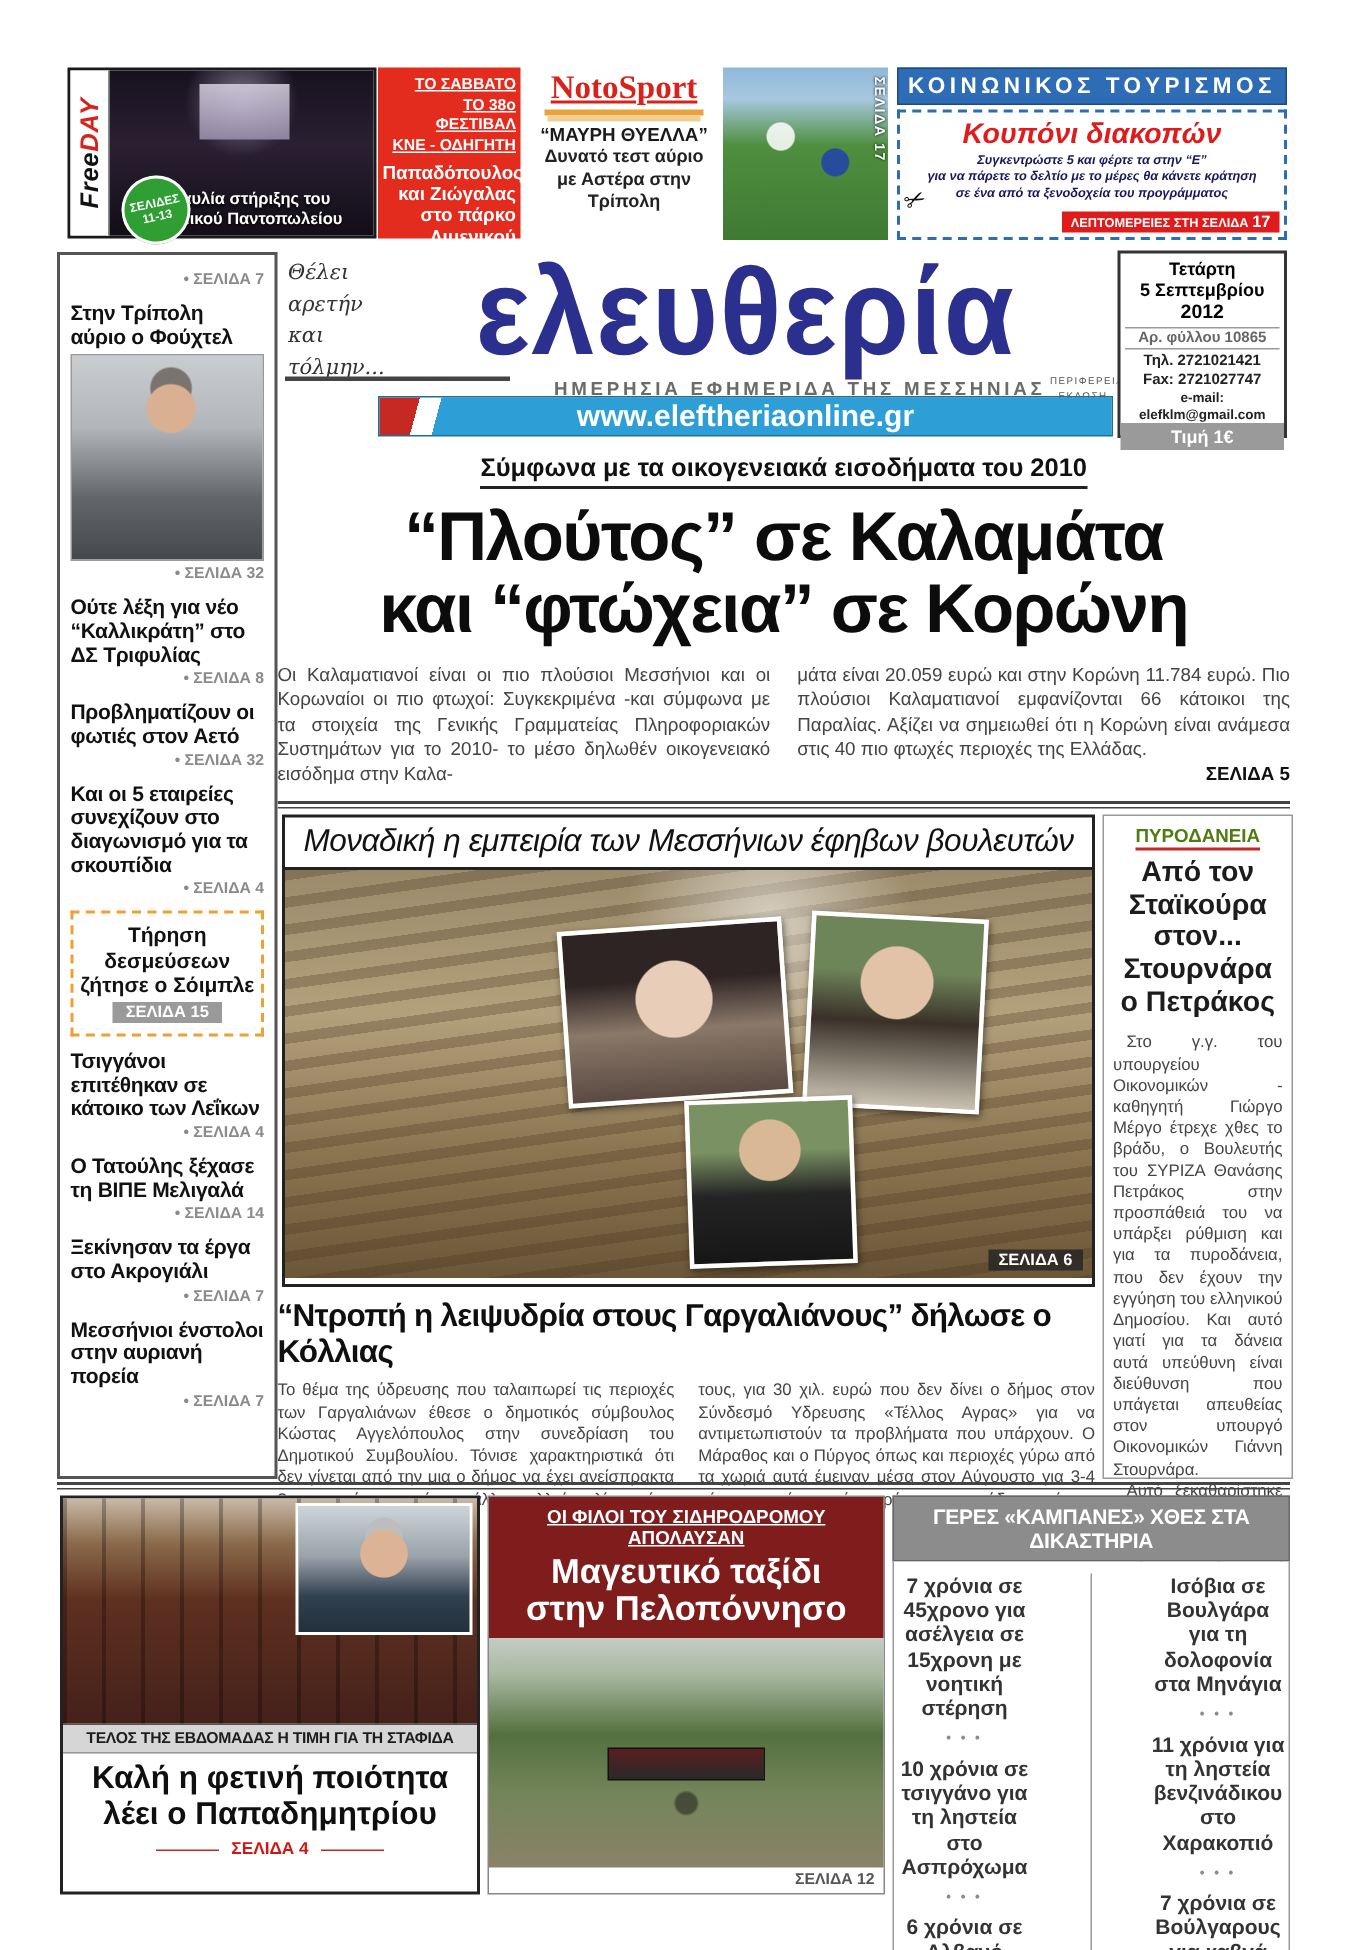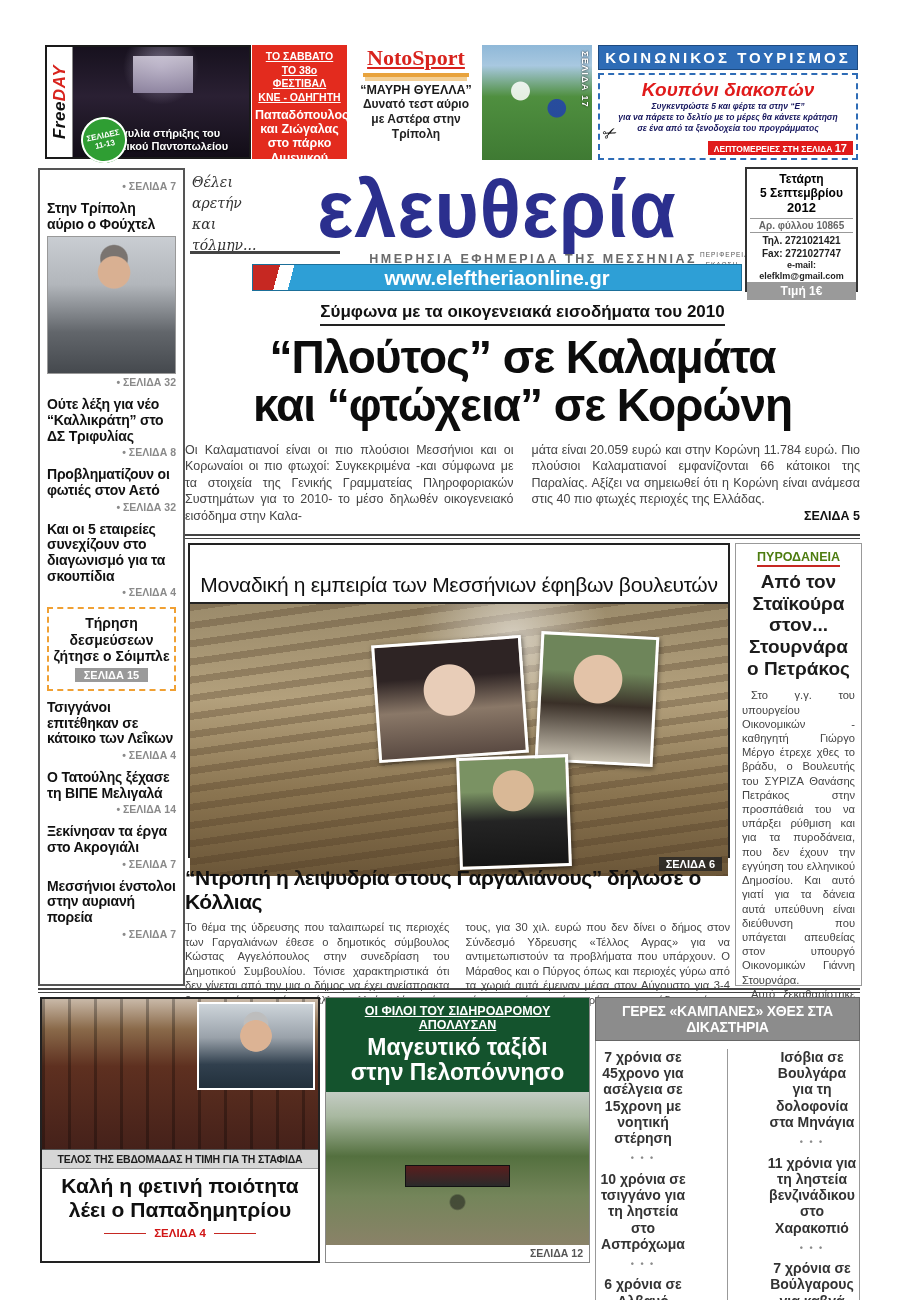--- a/index.html
+++ b/index.html
@@ -13,21 +13,21 @@
   .fd-brand span { writing-mode:vertical-rl; transform:rotate(180deg); font-weight:900; font-size:17px; letter-spacing:0.5px; }
   .fd-free { color:#111; font-style:italic; }
   .fd-day  { color:#d8231d; }
   .fd-photo { position:relative; flex:1; background:
       radial-gradient(circle at 50% 18%, rgba(200,190,220,.55), transparent 30%),
       linear-gradient(180deg,#17111e 0%, #2a2033 45%, #120d17 100%); }
   .fd-screen { position:absolute; left:34%; top:8%; width:34%; height:34%; background:linear-gradient(180deg,#d8d2e2,#9d93b0); opacity:.85; }
   .fd-caption { position:absolute; left:0; right:0; bottom:4px; text-align:center; color:#fff; font-weight:bold; font-size:11px; line-height:1.2; text-shadow:0 1px 2px #000; }
   .fd-badge { position:absolute; left:8px; bottom:-6px; width:46px; height:46px; background:#2f9e33; border-radius:50%; box-shadow:0 0 0 2px #fff inset; color:#fff; font-weight:bold; font-size:8px; display:flex; flex-direction:column; align-items:center; justify-content:center; transform:rotate(-12deg); text-align:center; line-height:1.15; }
 
-  .festival { left:252px; top:45px; width:95px; height:114px; background:#e32b1e; color:#fff; text-align:center; padding:5px 3px; }
+  .festival { left:252px; top:45px; width:95px; height:114px; background:#e32b1e; color:#fff; text-align:right; padding:5px 3px; }
   .festival .u { display:block; font-weight:bold; font-size:10.5px; text-decoration:underline; line-height:1.3; }
   .festival .b { margin-top:3px; font-weight:bold; font-size:12.5px; line-height:1.15; }
 
   .notosport { left:352px; top:45px; width:128px; height:115px; text-align:center; }
   .ns-logo { display:inline-block; font-family:"Liberation Serif", serif; font-weight:bold; font-size:22px; color:#d8231d; text-decoration:underline; padding:0 4px 2px; border-bottom:4px solid #e8a33d; box-shadow:0 6px 0 -2px #f2cf96; }
   .ns-quote { margin-top:6px; font-weight:bold; font-size:12.5px; color:#1a1a1a; }
   .ns-line { font-weight:bold; font-size:12px; color:#222; line-height:1.25; }
   .ns-badge { margin-top:4px; background:#151515; color:#fff; font-weight:bold; font-size:8.5px; line-height:1.35; padding:2px 1px; }
 
   .soccer { left:482px; top:45px; width:110px; height:115px; position:absolute; background:
@@ -79,21 +79,21 @@
   .sb-photo { height:138px; margin:4px 0 2px; border:1px solid #999; background:
       radial-gradient(circle at 52% 26%, #d9b092 0 13%, transparent 14%),
       radial-gradient(circle at 52% 16%, #7a7470 0 10%, transparent 11%),
       linear-gradient(180deg,#c9cdd2 0%, #b2b6bb 35%, #62666b 70%, #45494e 100%); }
   .sb-box { border:2px dashed #f0a033; text-align:center; padding:6px 2px; margin-bottom:9px; }
   .sb-box-title { font-weight:bold; font-size:14px; line-height:1.18; color:#111; }
   .sb-box-page { display:inline-block; background:#9a9a9a; color:#fff; font-weight:bold; font-size:11px; padding:1px 9px; margin-top:3px; }
 
   
   .feature { left:188px; top:543px; width:542px; height:315px; border:2px solid #222; background:#fff; }
-  .feat-title { font-size:21px; letter-spacing:-0.3px; text-align:center; padding:4px 0 5px; border-bottom:2px solid #222; color:#111;margin-top:24px; }
+  .feat-title { font-style:italic; font-size:21px; letter-spacing:-0.3px; text-align:center; padding:4px 0 5px; border-bottom:2px solid #222; color:#111; }
   .feat-photo { position:relative; height:272px; overflow:hidden; background:
       radial-gradient(circle at 60% 12%, rgba(255,255,255,.55), transparent 24%),
       repeating-linear-gradient(172deg, rgba(70,50,30,.28) 0 7px, rgba(0,0,0,0) 7px 18px),
       linear-gradient(180deg,#9b8b6b 0%, #b3a07c 35%, #8a7450 70%, #6b5638 100%); }
   .inset { position:absolute; border:3px solid #fff; box-shadow:1px 2px 5px rgba(0,0,0,.5); }
   .inset-girl1 { left:185px; top:36px; width:150px; height:118px; transform:rotate(-4deg); background:
       radial-gradient(circle at 50% 42%, #e8cdb8 0 26%, transparent 27%),
       linear-gradient(180deg,#2e2424 0 30%, #8a7868 60%, #5a4a42 100%); }
   .inset-girl2 { left:348px; top:30px; width:118px; height:130px; transform:rotate(3deg); background:
       radial-gradient(circle at 50% 34%, #e3c3a8 0 24%, transparent 25%),
@@ -129,21 +129,21 @@
       radial-gradient(circle at 50% 24%, #bdbdbd 0 14%, transparent 15%),
       linear-gradient(180deg,#cdd4da 0%, #9aa2aa 40%, #31404e 72%, #22303c 100%); }
   .raisin-caption { background:#d6d6d6; border-top:1px solid #555; border-bottom:1px solid #999; color:#1d1d1d; font-weight:bold; font-size:10.5px; letter-spacing:-0.2px; text-align:center; padding:3px 0; }
   .raisin-head { text-align:center; font-weight:800; font-size:21px; line-height:1.12; color:#0f0f0f; padding-top:5px; }
   .pg-dash { display:flex; align-items:center; justify-content:center; gap:8px; margin-top:6px; }
   .pg-dash .dash { width:42px; border-top:1.5px solid #c62822; }
   .pg-dash .txt { color:#d11616; font-weight:bold; font-size:11.5px; }
 
   
   .b-mid { left:325px; top:997px; width:265px; height:266px; border:1px solid #888; display:flex; flex-direction:column; background:#fff; }
-  .train-header { background:#14532d; color:#fff; text-align:center; padding:6px 2px 7px; }
+  .train-header { background:#7f1d1d; color:#fff; text-align:center; padding:6px 2px 7px; }
   .train-kicker { display:block; font-weight:bold; font-size:12.5px; text-decoration:underline; margin-bottom:3px; }
   .train-head { font-weight:bold; font-size:23px; line-height:1.08; }
   .train-photo { position:relative; flex:1; background:
       radial-gradient(circle at 50% 72%, rgba(20,20,20,.5) 0 4%, transparent 5%),
       linear-gradient(180deg,#c4ccc4 0%, #a8b8a0 16%, #54703f 42%, #74855a 68%, #8a8268 100%); }
   .train-body { position:absolute; left:30%; top:48%; width:40%; height:14%; background:linear-gradient(180deg,#5a1e1e,#2a2a2a); border:1px solid #111; }
   .train-page { text-align:right; font-weight:bold; font-size:10.5px; color:#555; padding:2px 6px 3px; }
 
   
   .b-right { left:595px; top:997px; width:265px; height:266px; display:flex; flex-direction:column; }

